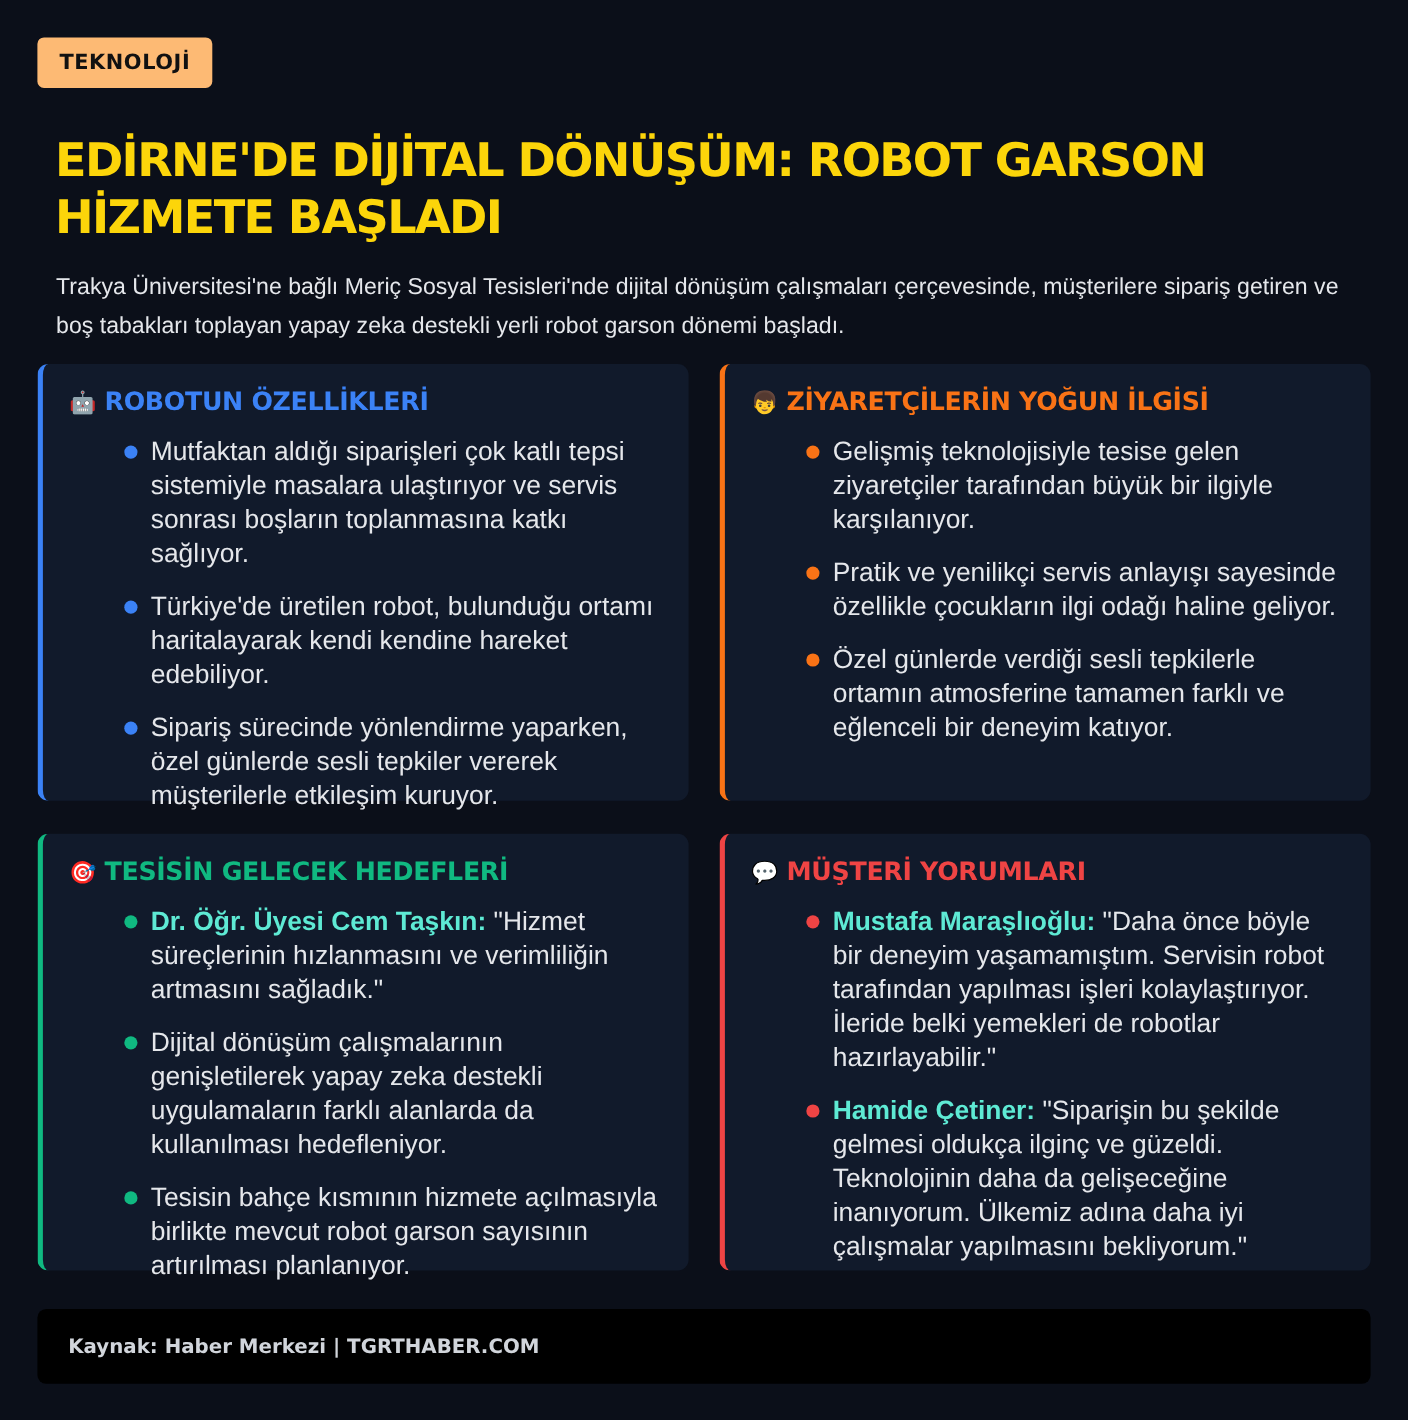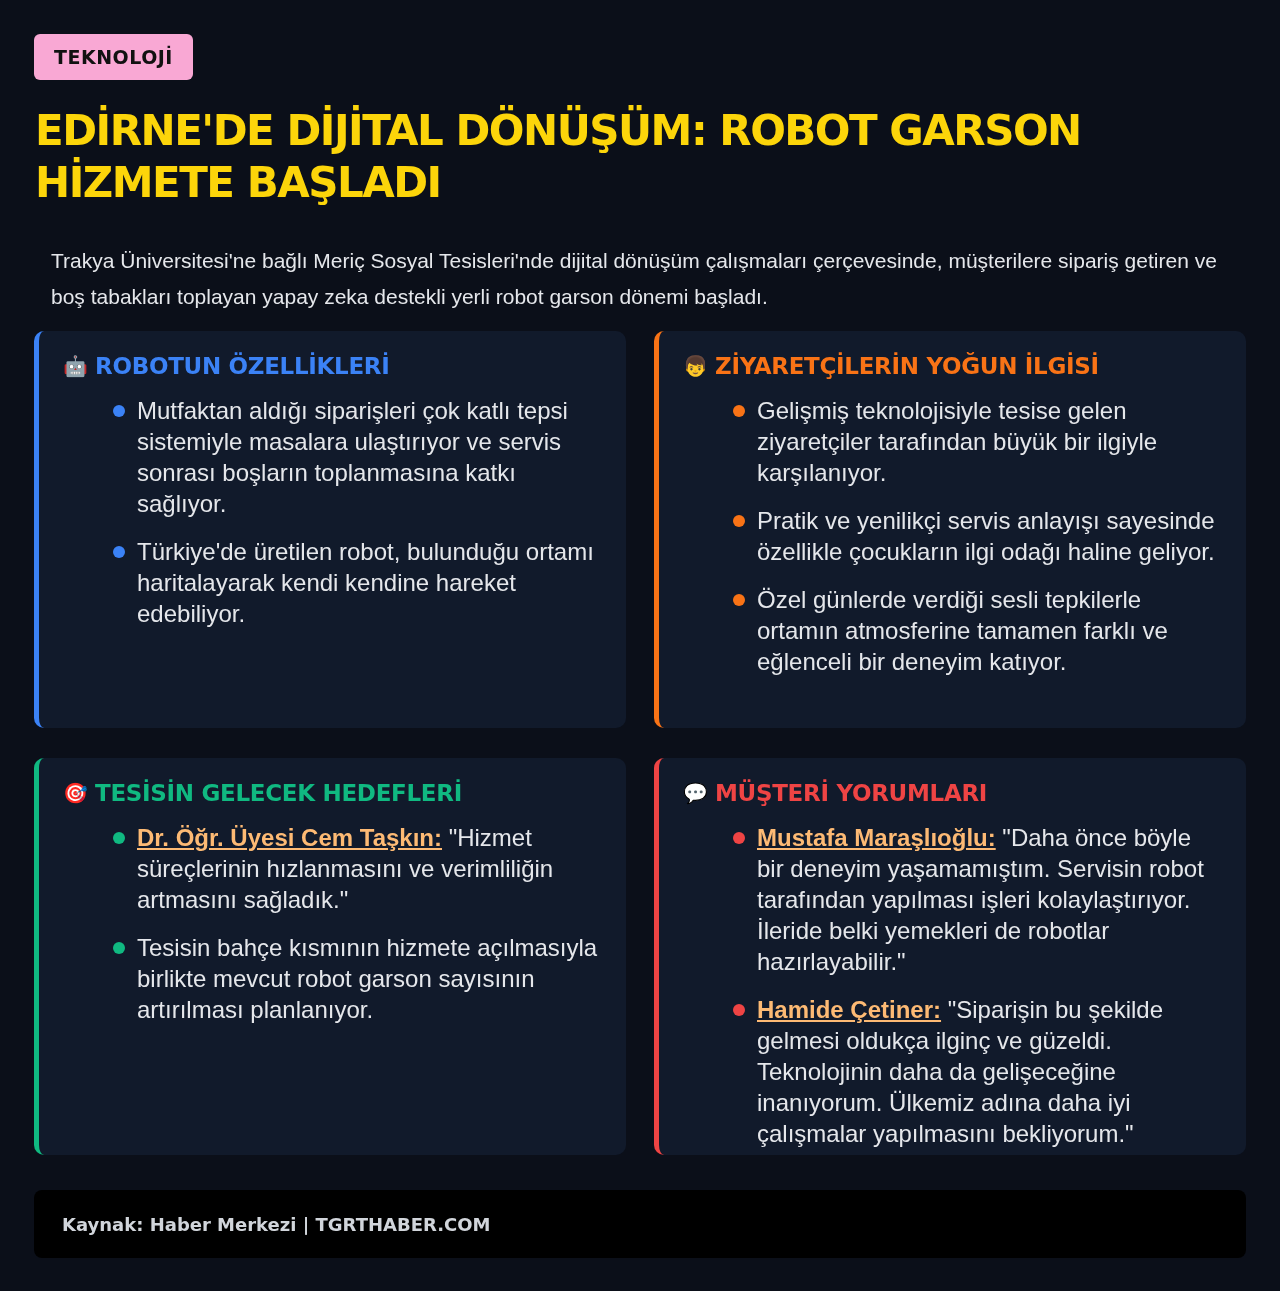--- a/index.html
+++ b/index.html
@@ -7,29 +7,29 @@
     width: 1280px; height: 1291px;
     background: #0b0f19;
     font-family: "Liberation Sans", sans-serif;
     color: #e5e7eb;
     position: relative;
     overflow: hidden;
   }
   .badge {
     position: absolute; left: 34px; top: 34px;
     height: 46px; padding: 0 20px;
-    background: #f9a8d4; color: #111;
+    background: #fdba74; color: #111;
     border-radius: 6px;
     font: 700 19px "DejaVu Sans", sans-serif;
     letter-spacing: 0.5px;
     display: flex; align-items: center;
   }
   .title {
     position: absolute; left: 34px; top: 104px; width: 1200px;
-    margin: 1px;
+    margin: 16px;
     color: #fcd50a;
     font: 700 42px/52px "DejaVu Sans", sans-serif;
     letter-spacing: -1.5px;
   }
   .lead {
     position: absolute; left: 34px; top: 226px; width: 1200px;
     margin: 17px;
     font-size: 21px; line-height: 36px;
     color: #e5e7eb;
   }
@@ -53,21 +53,21 @@
     position: relative;
     padding-left: 24px;
     font-size: 24px; line-height: 31px;
     color: #e5e7eb;
     margin-bottom: 17px;
   }
   .card li .dot {
     position: absolute; left: 0; top: 10px;
     width: 12px; height: 12px; border-radius: 50%;
   }
-  .card li b { color: #fdba74; text-decoration: underline; }
+  .card li b { color: #5eead4; }
   .c1 { left: 34px; top: 331px; width: 592px; height: 397px; border-color: #3b82f6; }
   .c2 { left: 654px; top: 331px; width: 592px; height: 397px; border-color: #f97316; }
   .c3 { left: 34px; top: 758px; width: 592px; height: 397px; border-color: #10b981; }
   .c4 { left: 654px; top: 758px; width: 592px; height: 397px; border-color: #ef4444; }
   .footer {
     position: absolute; left: 34px; top: 1190px; width: 1212px; height: 68px;
     background: #000; border-radius: 8px;
     display: flex; align-items: center; padding-left: 28px; box-sizing: border-box;
     font: 700 18px "DejaVu Sans", sans-serif;
     color: #d1d5db;
@@ -82,20 +82,21 @@
 <p class="lead">Trakya Üniversitesi'ne bağlı Meriç Sosyal Tesisleri'nde dijital dönüşüm çalışmaları çerçevesinde, müşterilere sipariş getiren ve boş tabakları toplayan yapay zeka destekli yerli robot garson dönemi başladı.</p>
 
 <section class="card c1">
   <h2 style="color:#3b82f6">
     <span class="ic">🤖</span>
     <span>ROBOTUN ÖZELLİKLERİ</span>
   </h2>
   <ul>
     <li><span class="dot" style="background:#3b82f6"></span><span>Mutfaktan aldığı siparişleri çok katlı tepsi sistemiyle masalara ulaştırıyor ve servis sonrası boşların toplanmasına katkı sağlıyor.</span></li>
     <li><span class="dot" style="background:#3b82f6"></span><span>Türkiye'de üretilen robot, bulunduğu ortamı haritalayarak kendi kendine hareket edebiliyor.</span></li>
+    <li><span class="dot" style="background:#3b82f6"></span><span>Sipariş sürecinde yönlendirme yaparken, özel günlerde sesli tepkiler vererek müşterilerle etkileşim kuruyor.</span></li>
   </ul>
 </section>
 
 <section class="card c2">
   <h2 style="color:#f97316">
     <span class="ic">👦</span>
     <span>ZİYARETÇİLERİN YOĞUN İLGİSİ</span>
   </h2>
   <ul>
     <li><span class="dot" style="background:#f97316"></span><span>Gelişmiş teknolojisiyle tesise gelen ziyaretçiler tarafından büyük bir ilgiyle karşılanıyor.</span></li>
@@ -104,20 +105,21 @@
   </ul>
 </section>
 
 <section class="card c3">
   <h2 style="color:#10b981">
     <span class="ic">🎯</span>
     <span>TESİSİN GELECEK HEDEFLERİ</span>
   </h2>
   <ul>
     <li><span class="dot" style="background:#10b981"></span><b>Dr. Öğr. Üyesi Cem Taşkın:</b><span> "Hizmet süreçlerinin hızlanmasını ve verimliliğin artmasını sağladık."</span></li>
+    <li><span class="dot" style="background:#10b981"></span><span>Dijital dönüşüm çalışmalarının genişletilerek yapay zeka destekli uygulamaların farklı alanlarda da kullanılması hedefleniyor.</span></li>
     <li><span class="dot" style="background:#10b981"></span><span>Tesisin bahçe kısmının hizmete açılmasıyla birlikte mevcut robot garson sayısının artırılması planlanıyor.</span></li>
   </ul>
 </section>
 
 <section class="card c4">
   <h2 style="color:#ef4444">
     <span class="ic">💬</span>
     <span>MÜŞTERİ YORUMLARI</span>
   </h2>
   <ul>

